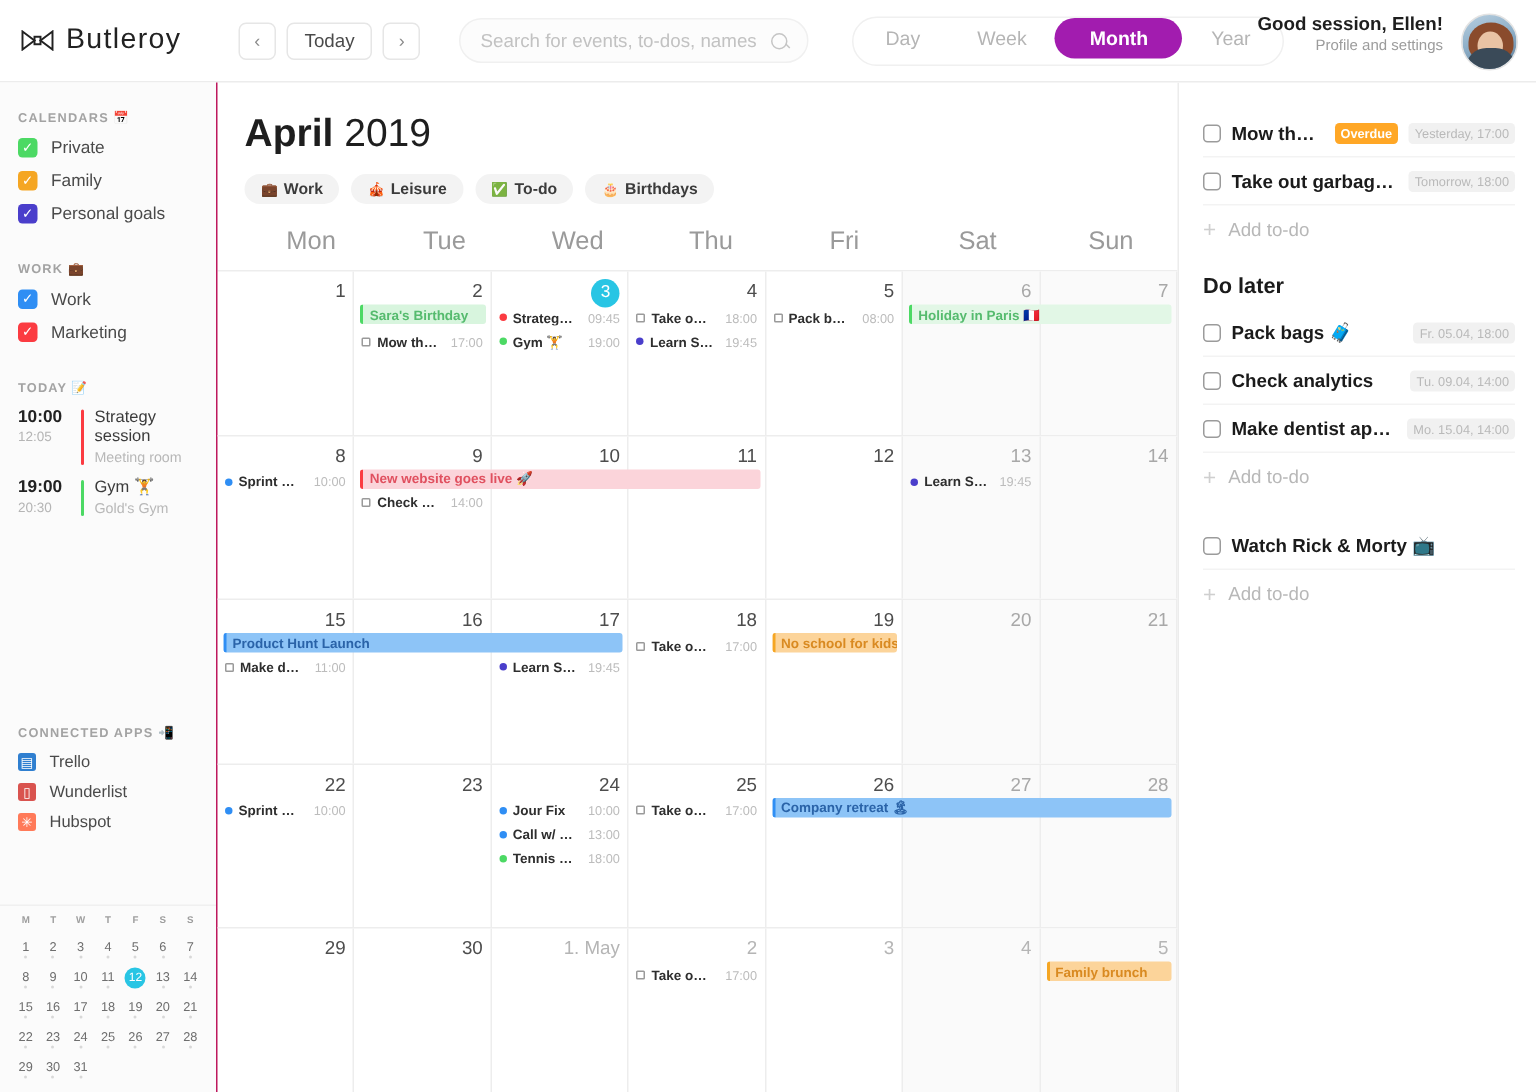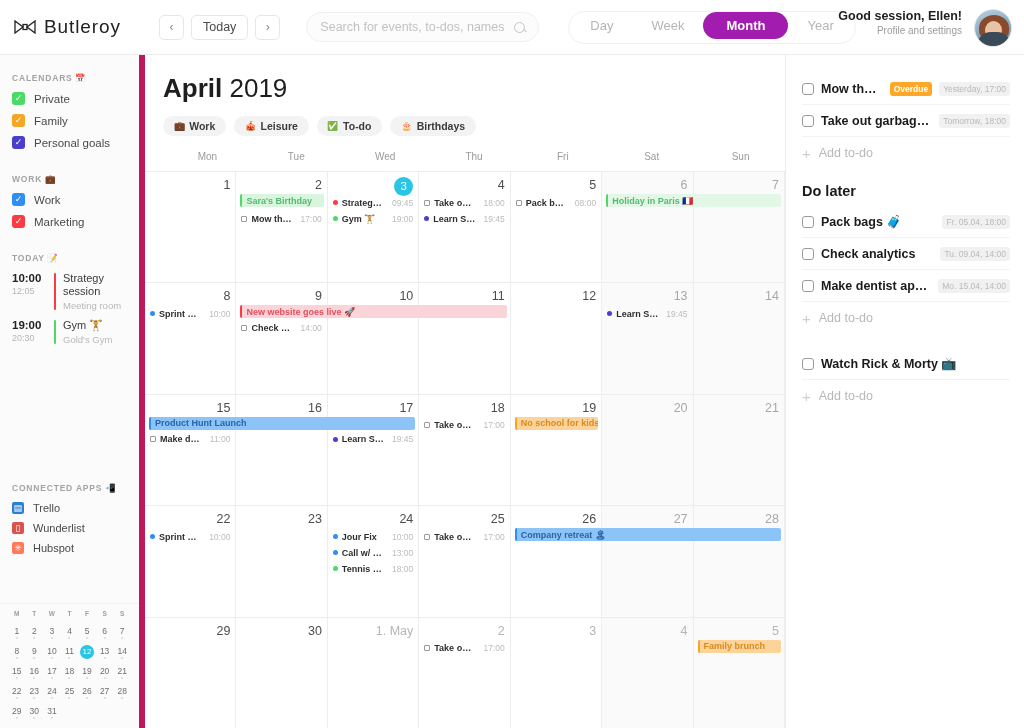--- a/index.html
+++ b/index.html
@@ -68,21 +68,21 @@
   .avatar .hair { position:absolute; width: 30px; height: 26px; border-radius: 50% 50% 40% 40%; background:#8a4b2c; left:4px; top:5px; }
   .avatar .face { position:absolute; width: 17px; height: 19px; border-radius: 50%; background:#e9c3a4; left:10px; top:11px; }
   .avatar .body { position:absolute; width: 34px; height: 14px; border-radius: 14px 14px 0 0; background:#3a4a58; left:2px; bottom:0; }
 
   
   .body { flex: 1; display: flex; min-height: 0; }
 
   
   .sidebar {
     width: 145px; min-width: 145px; background: #fbfbfb;
-    border-right: 6px solid #be185d; padding: 18px 0 0 0;
+    border-right: 1px solid #be185d; padding: 18px 0 0 0;
     display: flex; flex-direction: column; position: relative;
   }
   .sb-head {
     font-size: 8.5px; letter-spacing: .8px; color: #a3a3a3; font-weight: 700;
     padding: 0 0 9px 12px; text-transform: uppercase;
   }
   .sb-item { display: flex; align-items: center; padding: 0 0 9px 12px; cursor: pointer; }
   .cbox {
     width: 13px; height: 13px; border-radius: 3px; margin-right: 9px;
     display: flex; align-items: center; justify-content: center;
@@ -119,21 +119,21 @@
   .cal-title b { font-weight: 700; }
   .chips { display: flex; gap: 8px; margin-top: 12px; }
   .chip {
     background: #f3f3f3; border-radius: 12px; height: 20px;
     display: flex; align-items: center; padding: 0 11px;
     font-size: 10.5px; font-weight: 700; color: #3b3b3b; cursor: pointer; gap: 4px;
   }
   .chip .emj { font-size: 9px; }
 
   .dow-row { display: grid; grid-template-columns: repeat(7, 1fr); margin-top: 15px; }
-  .dow { text-align: center; font-size: 10px; color: #9a9a9a; padding-bottom: 9px; }
+  .dow { text-align: center; font-size: 17px; color: #9a9a9a; padding-bottom: 9px; }
 
   .weeks { flex: 1; display: flex; flex-direction: column; border-top: 1px solid #ededed; }
   .week { flex: 1; display: grid; grid-template-columns: repeat(7, 1fr); border-bottom: 1px solid #ededed; position: relative; }
   .week:last-child { border-bottom: 0; }
   .daycell { border-right: 1px solid #ededed; position: relative; padding: 5px 5px 0 5px; min-width:0; }
   .daycell:last-child { border-right: 0; }
   .daycell.weekend { background: #fafafa; }
   .daynum { font-size: 12.5px; color: #4d4d4d; text-align: right; height: 17px; line-height: 17px; }
   .daycell.weekend .daynum { color: #a8a8a8; }
   .daycell.muted .daynum { color: #b5b5b5; }

